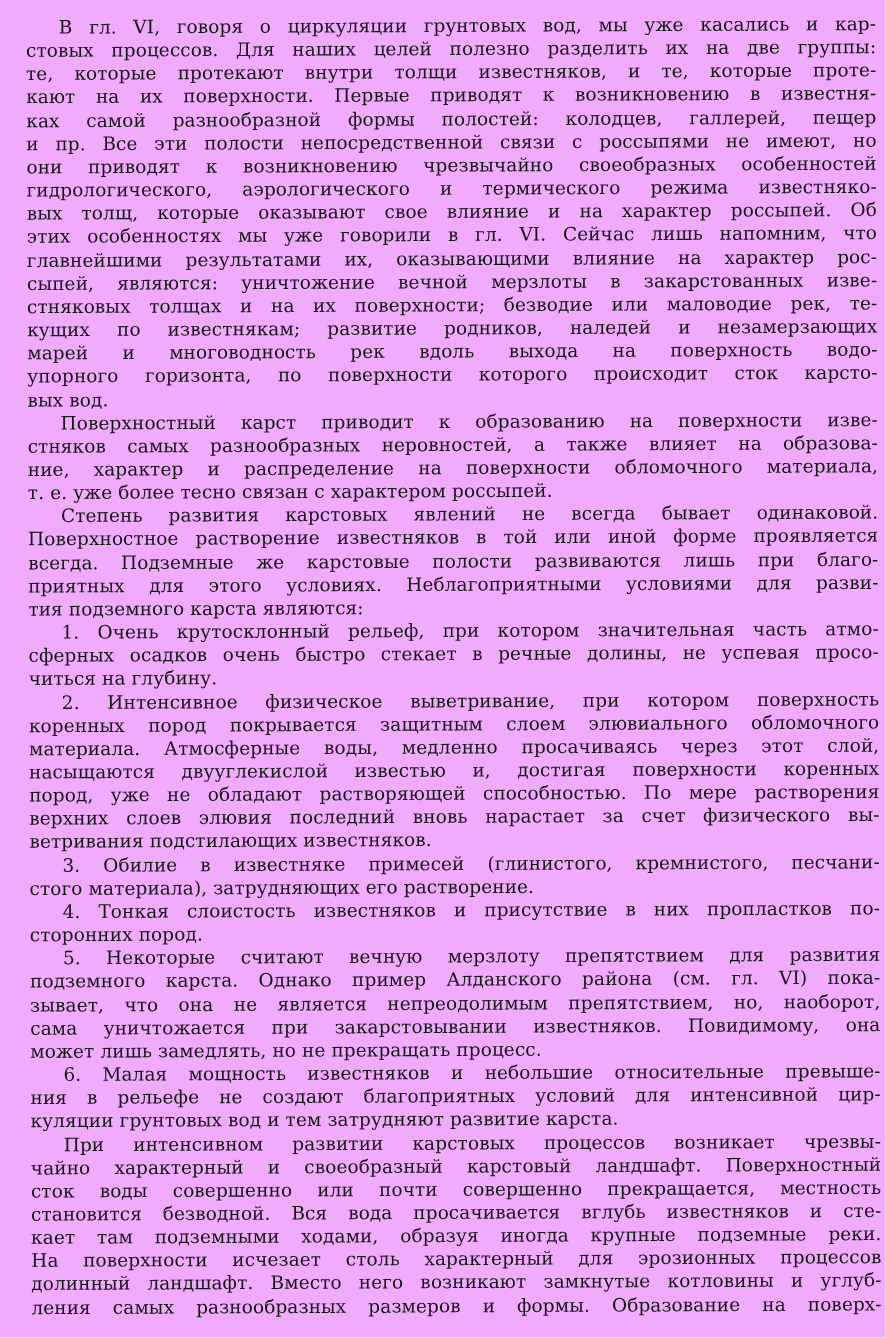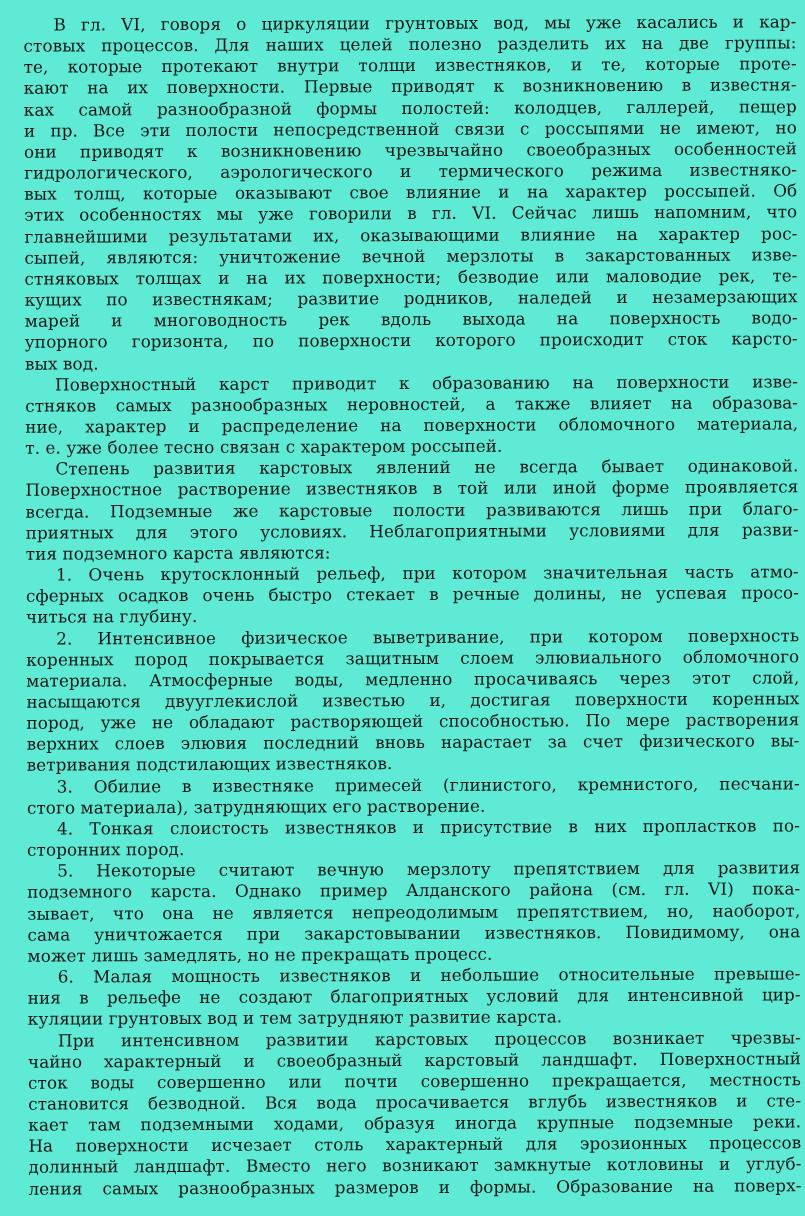--- a/index.html
+++ b/index.html
@@ -4,21 +4,21 @@
 <style>
   html, body {
     margin: 0;
     padding: 0;
     background: #fbfbf9;
   }
   .page {
     position: relative;
     width: 805px;
     height: 1216px;
-    background: #5eead4;
+    background: #f0abfc;
     color: #151515;
     box-sizing: border-box;
     padding: 13px 6px 0 26px;
     overflow: hidden;
   }
   .text-block {
     font-family: "DejaVu Serif", "Liberation Serif", serif;
     font-size: 16.8px;
     line-height: 21.15px;
     letter-spacing: 0.1px;

